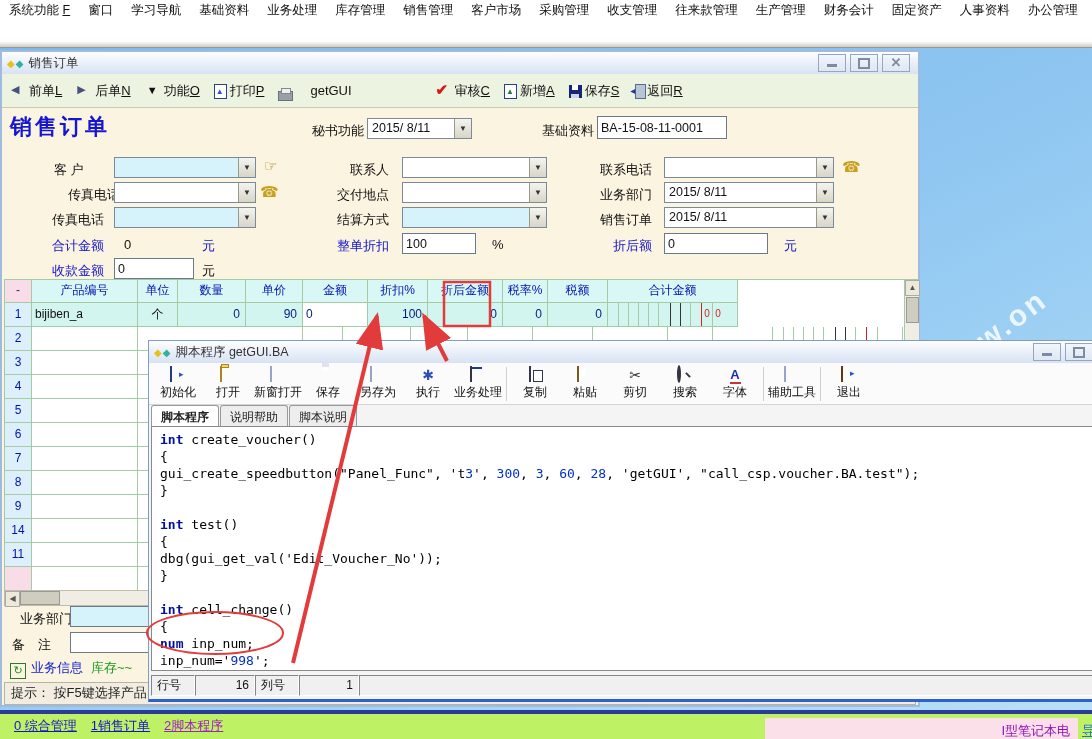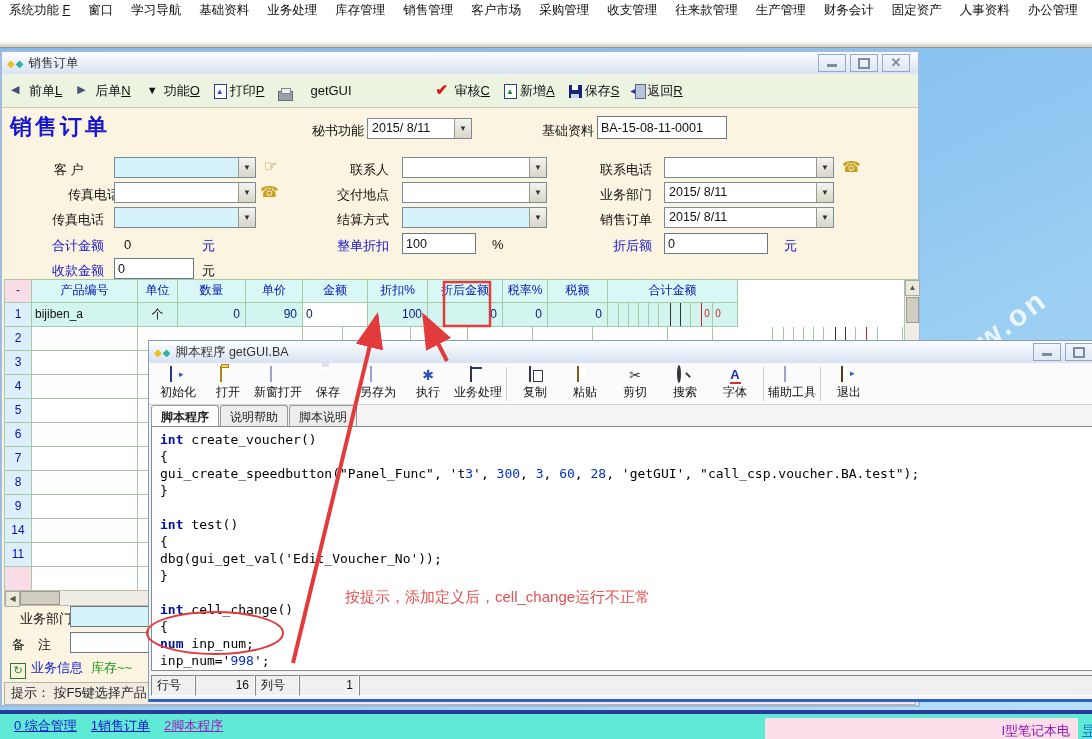--- a/index.html
+++ b/index.html
@@ -141,21 +141,21 @@
   .kw{color:#00129e;font-weight:bold;}
   .nm{color:#0030c8;}
   .ed-status{position:absolute;left:2px;top:334px;right:2px;height:21px;background:#f0f0f0;display:flex;font-size:12px;}
   .escell{box-sizing:border-box;height:21px;line-height:19px;padding:0 5px;background:#f0f0f0;
           border:1px solid;border-color:#858585 #fff #fff #858585;}
   .es-val{text-align:right;}
   
   .ann{position:absolute;left:0;top:0;width:1092px;height:739px;z-index:60;pointer-events:none;}
   .red-note{position:absolute;left:345px;top:588px;z-index:61;color:#e25050;font-size:15px;white-space:nowrap;}
   
-  .taskbar{position:absolute;left:0;top:710px;width:1092px;height:29px;background:#5eead4;
+  .taskbar{position:absolute;left:0;top:710px;width:1092px;height:29px;background:#bef264;
            border-top:4px solid #2b3b99;box-sizing:border-box;z-index:70;font-size:13px;}
   .tb-item{display:inline-block;margin-left:14px;line-height:24px;text-decoration:underline;cursor:default;}
   .tb-blue{color:#1515c8;}
   .tb-purple{color:#a020c0;}
   .tb-pink{position:absolute;left:765px;top:4px;width:313px;height:25px;background:#FBDFE9;
            text-align:right;line-height:25px;padding-right:8px;box-sizing:border-box;color:#9012b8;}
   .tb-nav{position:absolute;left:1082px;top:4px;width:30px;line-height:25px;color:#1f6fd6;text-decoration:underline;}
 </style>
 </head>
 <body>
@@ -744,21 +744,20 @@
     <defs>
       <marker id="arr" markerWidth="9" markerHeight="8" refX="8" refY="3.5" orient="auto">
         <polygon points="0,0 9,3.5 0,7" fill="#e23b3b"></polygon>
       </marker>
     </defs>
     <line x1="293" y1="663" x2="377" y2="316" stroke="#e23b3b" stroke-width="4" marker-end="url(#arr)"></line>
     <line x1="447" y1="361" x2="424" y2="316" stroke="#e23b3b" stroke-width="4" marker-end="url(#arr)"></line>
     <rect x="444" y="282" width="46" height="44" fill="none" stroke="#e23b3b" stroke-width="2.5"></rect>
     <ellipse cx="215" cy="633" rx="68" ry="21" fill="none" stroke="#e23b3b" stroke-width="2"></ellipse>
   </svg>
-  <div class="red-note">按提示，添加定义后，cell_change运行不正常</div>
 
   <div class="taskbar">
     <span id="tbItems"><span class="tb-item tb-blue">0 综合管理</span><span class="tb-item tb-blue">1销售订单</span><span class="tb-item tb-purple">2脚本程序</span></span>
     <span class="tb-pink">I型笔记本电</span>
     <span class="tb-nav">导航</span>
   </div>
 
 </div>
 
 </body></html>

